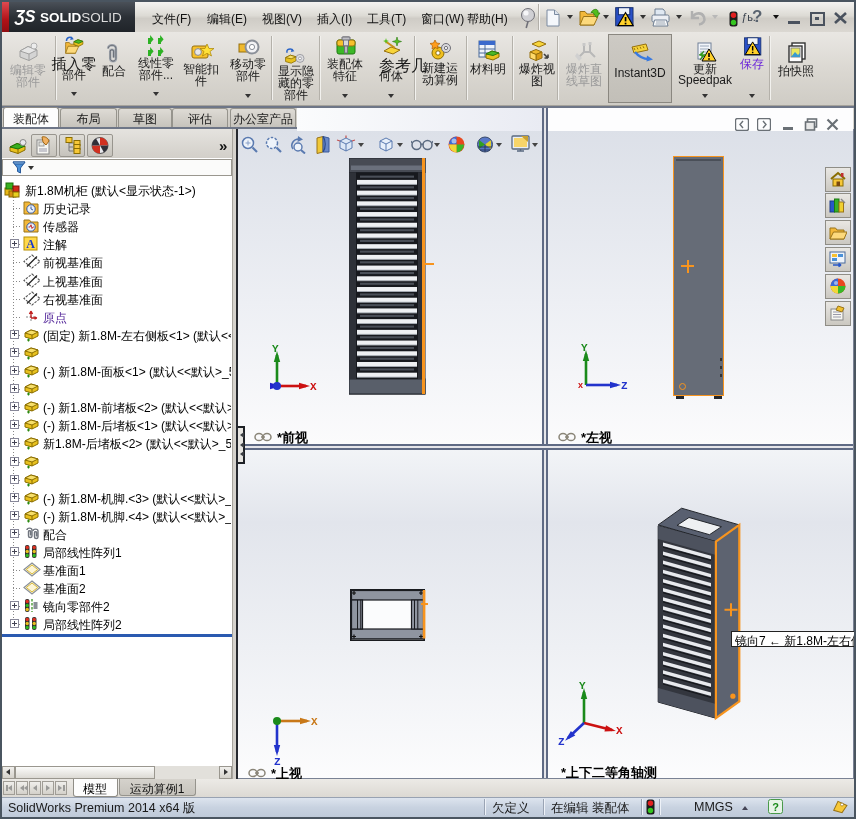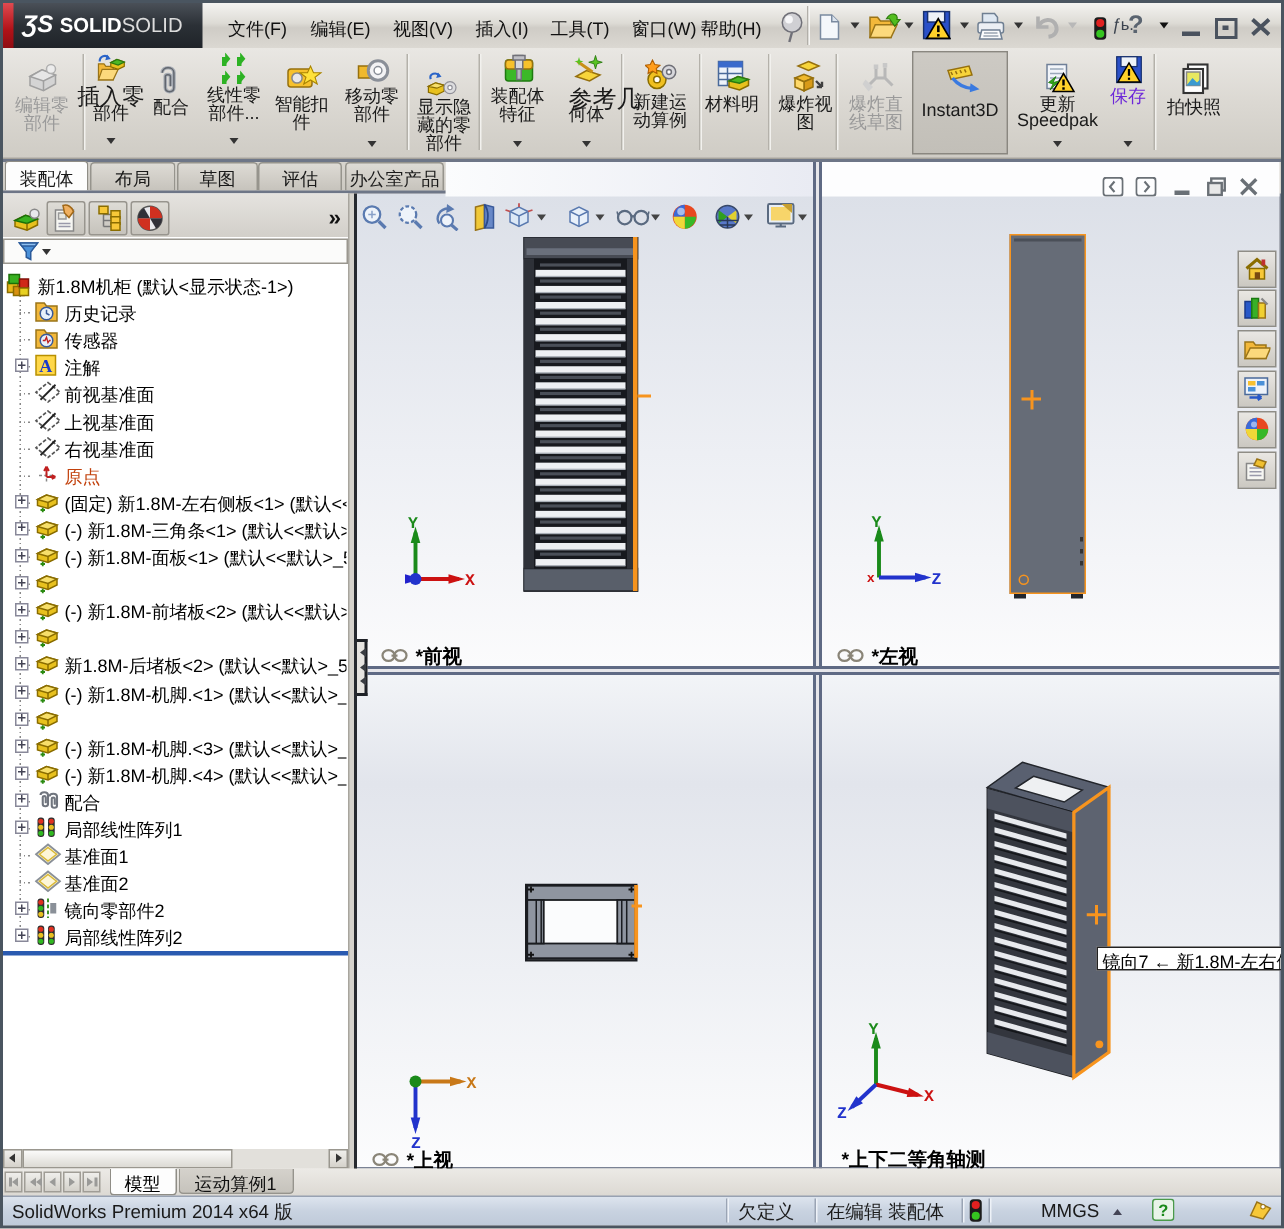--- a/index.html
+++ b/index.html
@@ -696,21 +696,21 @@
       <path d="M9 1 L17 7.5 L9 14 L1 7.5 Z" fill="none" stroke="#555" stroke-width="1.1" stroke-dasharray="2.5 1.2"></path>
       <path d="M4 12.5 L14 2.5" stroke="#222" stroke-width="1.2"></path>
     </svg>
 <div class="a tx" style="left:43px;top:115.60000000000002px;font-size:12px;color:#000;">右视基准面</div>
 <div class="a" style="left:13px;top:140.70000000000005px;width:9px;height:1px;background:repeating-linear-gradient(90deg,#888 0 1px,transparent 1px 3px);"></div>
 <svg class="a" style="left:23px;top:132.70000000000005px" width="16" height="16">
       <path d="M3 8 L13 8 M8 3 L8 13" stroke="#888" stroke-width="1" stroke-dasharray="2 1.5"></path>
       <path d="M8 2 L8 9 M8 2 L6.4 5 M8 2 L9.6 5" stroke="#c02020" stroke-width="1.3" fill="none"></path>
       <path d="M8 9 L14 9 M14 9 L11.5 7.8 M14 9 L11.5 10.2" stroke="#c02020" stroke-width="1.3" fill="none"></path>
     </svg>
-<div class="a tx" style="left:43px;top:133.70000000000005px;font-size:12px;color:#c2410c;font-family:Liberation Mono, monospace;">原点</div>
+<div class="a tx" style="left:43px;top:133.70000000000005px;font-size:12px;color:#4c1d95;font-family:Liberation Mono, monospace;">原点</div>
 <div class="a" style="left:13px;top:158.8px;width:9px;height:1px;background:repeating-linear-gradient(90deg,#888 0 1px,transparent 1px 3px);"></div>
 <div class="a" style="left:10px;top:153.8px;width:9px;height:9px;border:1px solid #889;background:#fff;box-sizing:border-box;"></div>
 <div class="a" style="left:12px;top:157.3px;width:5px;height:1px;background:#445;"></div>
 <div class="a" style="left:14px;top:155.3px;width:1px;height:5px;background:#445;"></div>
 <svg class="a" style="left:23px;top:150.8px" width="18" height="15">
       <path d="M2 6 L8 3 L15 5 L15 9 L9 12 L2 10 Z" fill="#e8c11e" stroke="#8a6d00"></path>
       <path d="M2 6 L8 3 L15 5 L9 8 Z" fill="#f7df6a" stroke="#8a6d00"></path>
       <path d="M9 8 L9 12" stroke="#8a6d00"></path>
       <path d="M4 13 L7 13 M5.5 11.5 L5.5 14.5" stroke="#2a8a10" stroke-width="1.2"></path>
     </svg>
@@ -718,21 +718,20 @@
 <div class="a" style="left:13px;top:176.89999999999998px;width:9px;height:1px;background:repeating-linear-gradient(90deg,#888 0 1px,transparent 1px 3px);"></div>
 <div class="a" style="left:10px;top:171.89999999999998px;width:9px;height:9px;border:1px solid #889;background:#fff;box-sizing:border-box;"></div>
 <div class="a" style="left:12px;top:175.39999999999998px;width:5px;height:1px;background:#445;"></div>
 <div class="a" style="left:14px;top:173.39999999999998px;width:1px;height:5px;background:#445;"></div>
 <svg class="a" style="left:23px;top:168.89999999999998px" width="18" height="15">
       <path d="M2 6 L8 3 L15 5 L15 9 L9 12 L2 10 Z" fill="#e8c11e" stroke="#8a6d00"></path>
       <path d="M2 6 L8 3 L15 5 L9 8 Z" fill="#f7df6a" stroke="#8a6d00"></path>
       <path d="M9 8 L9 12" stroke="#8a6d00"></path>
       <path d="M4 13 L7 13 M5.5 11.5 L5.5 14.5" stroke="#2a8a10" stroke-width="1.2"></path>
     </svg>
-<div class="a tx" style="left:43px;top:169.89999999999998px;font-size:12px;color:#000;">(-) 新1.8M-三角条&lt;1&gt; (默认&lt;&lt;默认&gt;</div>
 <div class="a" style="left:13px;top:195.0px;width:9px;height:1px;background:repeating-linear-gradient(90deg,#888 0 1px,transparent 1px 3px);"></div>
 <div class="a" style="left:10px;top:190.0px;width:9px;height:9px;border:1px solid #889;background:#fff;box-sizing:border-box;"></div>
 <div class="a" style="left:12px;top:193.5px;width:5px;height:1px;background:#445;"></div>
 <div class="a" style="left:14px;top:191.5px;width:1px;height:5px;background:#445;"></div>
 <svg class="a" style="left:23px;top:187.0px" width="18" height="15">
       <path d="M2 6 L8 3 L15 5 L15 9 L9 12 L2 10 Z" fill="#e8c11e" stroke="#8a6d00"></path>
       <path d="M2 6 L8 3 L15 5 L9 8 Z" fill="#f7df6a" stroke="#8a6d00"></path>
       <path d="M9 8 L9 12" stroke="#8a6d00"></path>
       <path d="M4 13 L7 13 M5.5 11.5 L5.5 14.5" stroke="#2a8a10" stroke-width="1.2"></path>
     </svg>
@@ -761,20 +760,21 @@
 <div class="a" style="left:13px;top:249.3px;width:9px;height:1px;background:repeating-linear-gradient(90deg,#888 0 1px,transparent 1px 3px);"></div>
 <div class="a" style="left:10px;top:244.3px;width:9px;height:9px;border:1px solid #889;background:#fff;box-sizing:border-box;"></div>
 <div class="a" style="left:12px;top:247.8px;width:5px;height:1px;background:#445;"></div>
 <div class="a" style="left:14px;top:245.8px;width:1px;height:5px;background:#445;"></div>
 <svg class="a" style="left:23px;top:241.3px" width="18" height="15">
       <path d="M2 6 L8 3 L15 5 L15 9 L9 12 L2 10 Z" fill="#e8c11e" stroke="#8a6d00"></path>
       <path d="M2 6 L8 3 L15 5 L9 8 Z" fill="#f7df6a" stroke="#8a6d00"></path>
       <path d="M9 8 L9 12" stroke="#8a6d00"></path>
       <path d="M4 13 L7 13 M5.5 11.5 L5.5 14.5" stroke="#2a8a10" stroke-width="1.2"></path>
     </svg>
+<div class="a tx" style="left:43px;top:242.3px;font-size:12px;color:#000;">(-) 新1.8M-后堵板&lt;1&gt; (默认&lt;&lt;默认&gt;</div>
 <div class="a" style="left:13px;top:267.40000000000003px;width:9px;height:1px;background:repeating-linear-gradient(90deg,#888 0 1px,transparent 1px 3px);"></div>
 <div class="a" style="left:10px;top:262.40000000000003px;width:9px;height:9px;border:1px solid #889;background:#fff;box-sizing:border-box;"></div>
 <div class="a" style="left:12px;top:265.90000000000003px;width:5px;height:1px;background:#445;"></div>
 <div class="a" style="left:14px;top:263.90000000000003px;width:1px;height:5px;background:#445;"></div>
 <svg class="a" style="left:23px;top:259.40000000000003px" width="18" height="15">
       <path d="M2 6 L8 3 L15 5 L15 9 L9 12 L2 10 Z" fill="#e8c11e" stroke="#8a6d00"></path>
       <path d="M2 6 L8 3 L15 5 L9 8 Z" fill="#f7df6a" stroke="#8a6d00"></path>
       <path d="M9 8 L9 12" stroke="#8a6d00"></path>
       <path d="M4 13 L7 13 M5.5 11.5 L5.5 14.5" stroke="#2a8a10" stroke-width="1.2"></path>
     </svg>
@@ -782,21 +782,20 @@
 <div class="a" style="left:13px;top:285.5px;width:9px;height:1px;background:repeating-linear-gradient(90deg,#888 0 1px,transparent 1px 3px);"></div>
 <div class="a" style="left:10px;top:280.5px;width:9px;height:9px;border:1px solid #889;background:#fff;box-sizing:border-box;"></div>
 <div class="a" style="left:12px;top:284.0px;width:5px;height:1px;background:#445;"></div>
 <div class="a" style="left:14px;top:282.0px;width:1px;height:5px;background:#445;"></div>
 <svg class="a" style="left:23px;top:277.5px" width="18" height="15">
       <path d="M2 6 L8 3 L15 5 L15 9 L9 12 L2 10 Z" fill="#e8c11e" stroke="#8a6d00"></path>
       <path d="M2 6 L8 3 L15 5 L9 8 Z" fill="#f7df6a" stroke="#8a6d00"></path>
       <path d="M9 8 L9 12" stroke="#8a6d00"></path>
       <path d="M4 13 L7 13 M5.5 11.5 L5.5 14.5" stroke="#2a8a10" stroke-width="1.2"></path>
     </svg>
-<div class="a tx" style="left:43px;top:278.5px;font-size:12px;color:#000;">(-) 新1.8M-机脚.&lt;1&gt; (默认&lt;&lt;默认&gt;_</div>
 <div class="a" style="left:13px;top:303.6px;width:9px;height:1px;background:repeating-linear-gradient(90deg,#888 0 1px,transparent 1px 3px);"></div>
 <div class="a" style="left:10px;top:298.6px;width:9px;height:9px;border:1px solid #889;background:#fff;box-sizing:border-box;"></div>
 <div class="a" style="left:12px;top:302.1px;width:5px;height:1px;background:#445;"></div>
 <div class="a" style="left:14px;top:300.1px;width:1px;height:5px;background:#445;"></div>
 <svg class="a" style="left:23px;top:295.6px" width="18" height="15">
       <path d="M2 6 L8 3 L15 5 L15 9 L9 12 L2 10 Z" fill="#e8c11e" stroke="#8a6d00"></path>
       <path d="M2 6 L8 3 L15 5 L9 8 Z" fill="#f7df6a" stroke="#8a6d00"></path>
       <path d="M9 8 L9 12" stroke="#8a6d00"></path>
       <path d="M4 13 L7 13 M5.5 11.5 L5.5 14.5" stroke="#2a8a10" stroke-width="1.2"></path>
     </svg>

